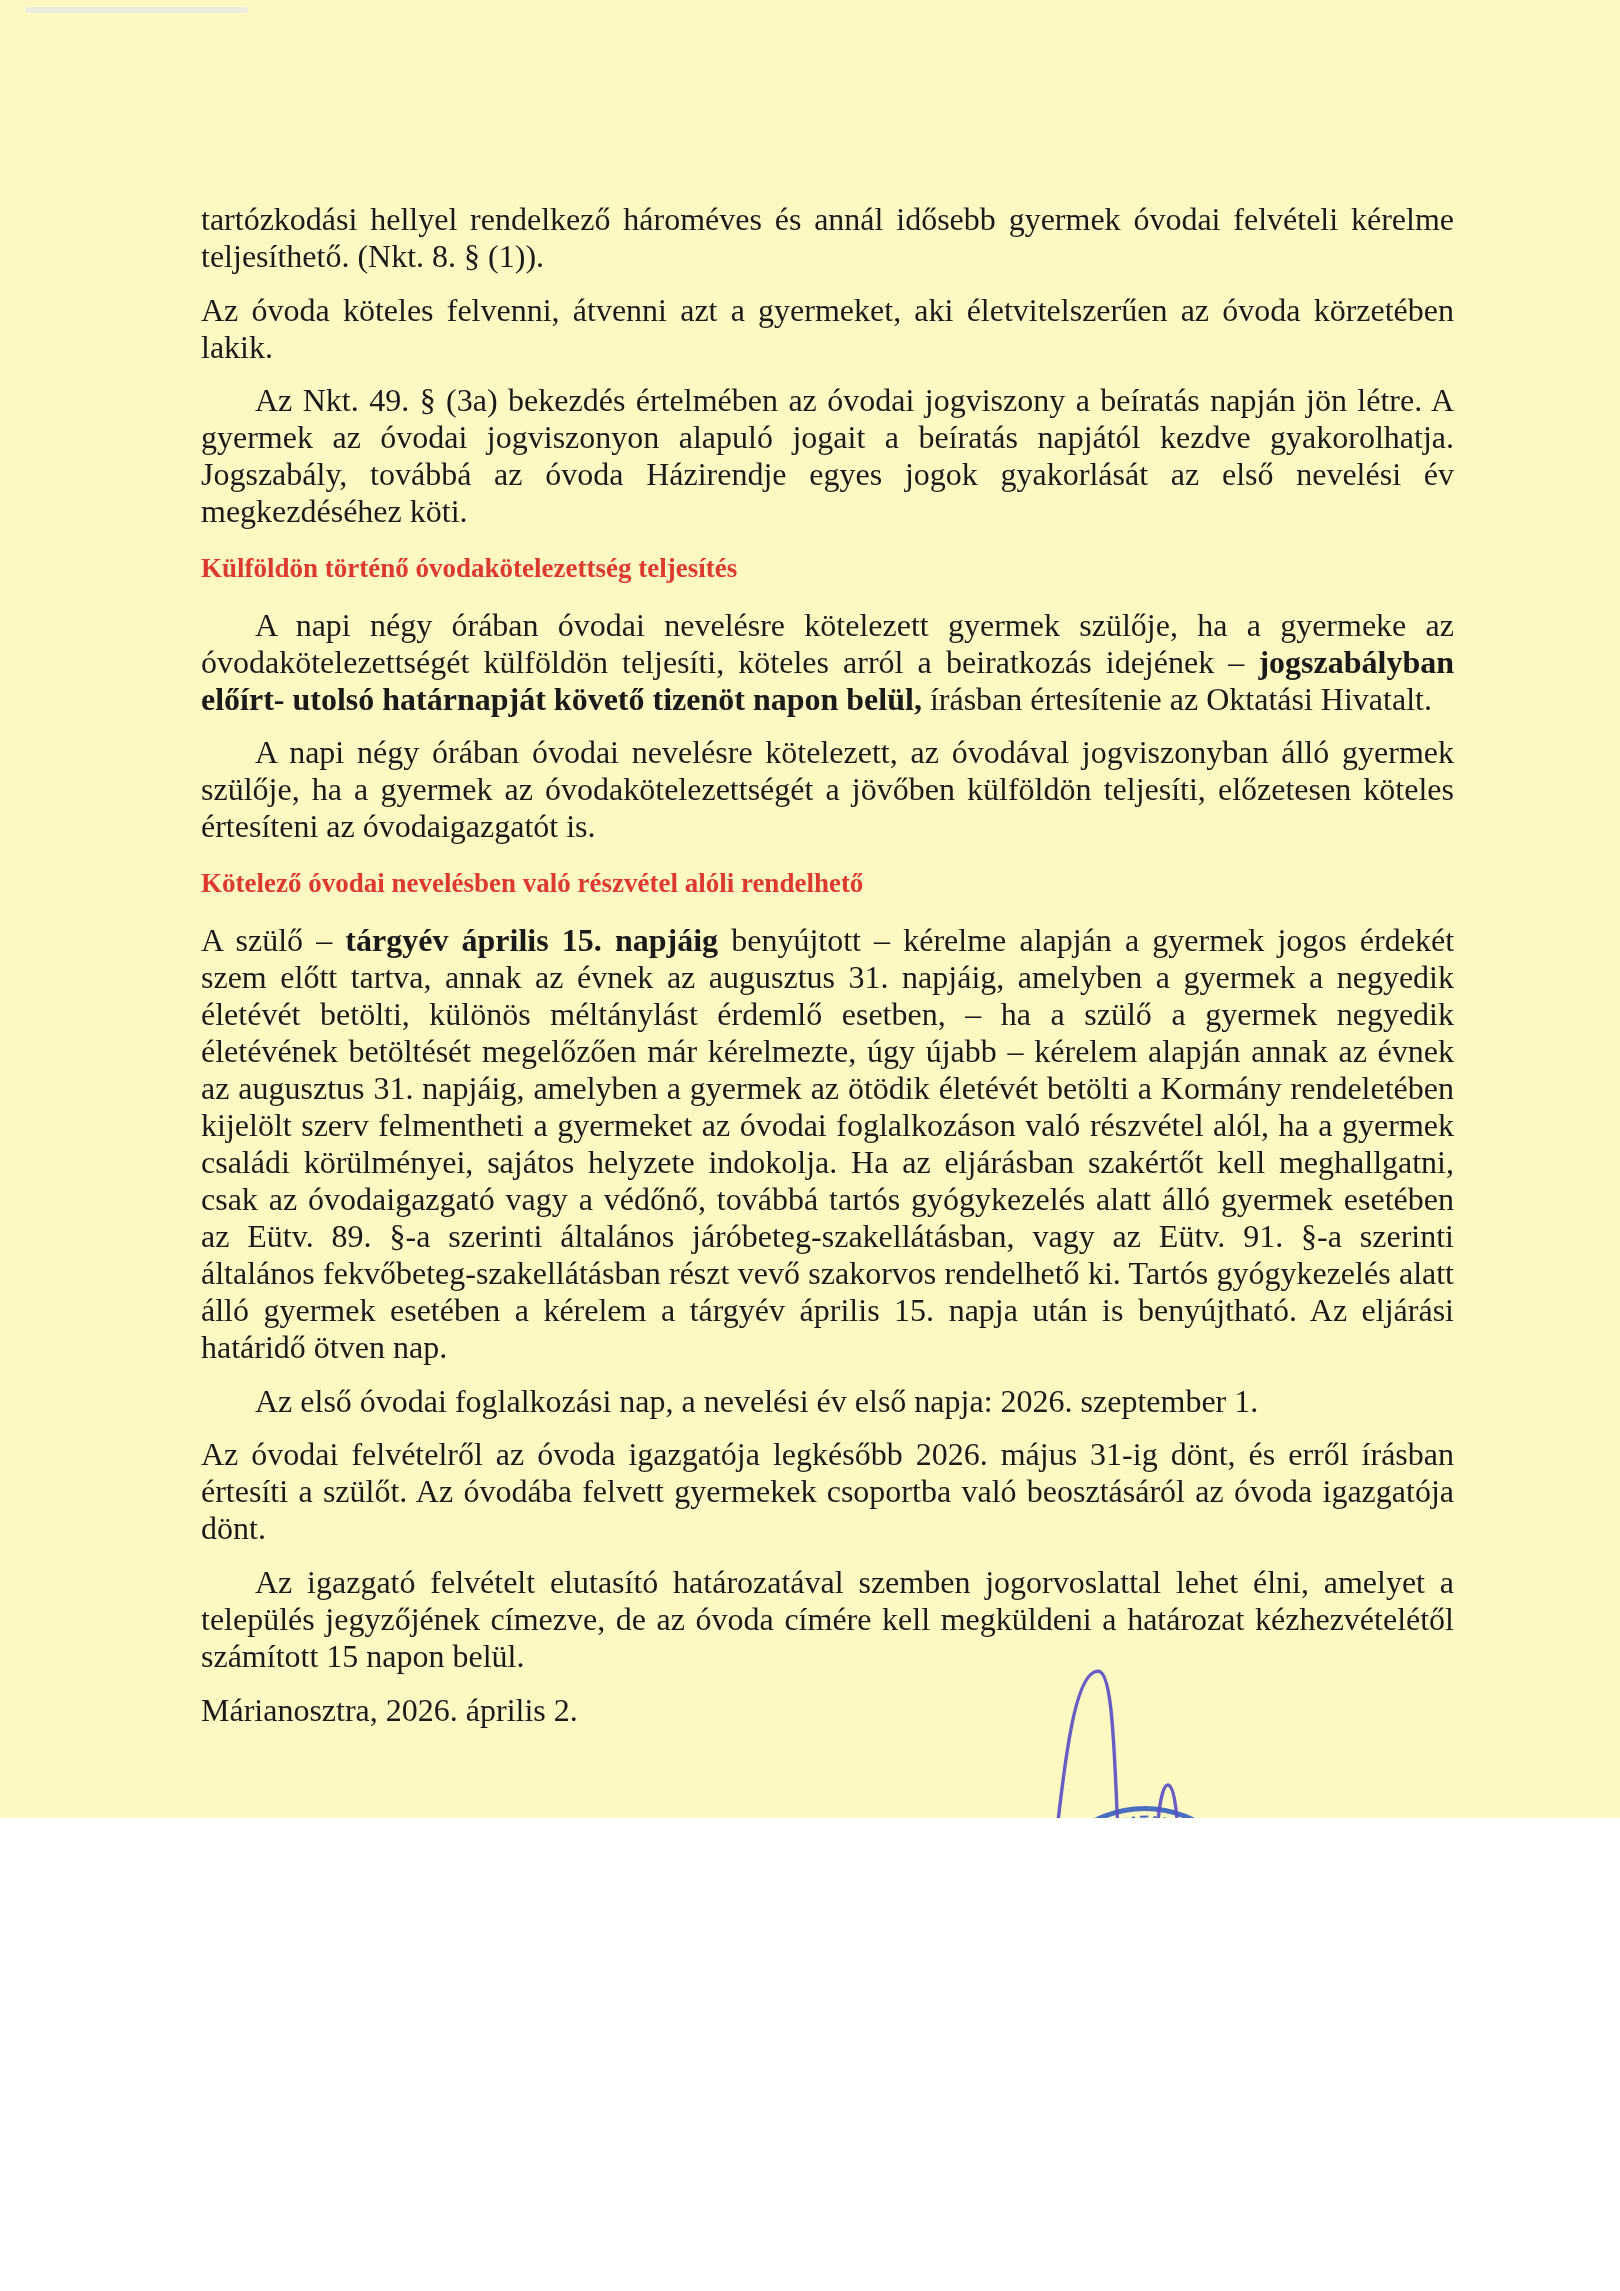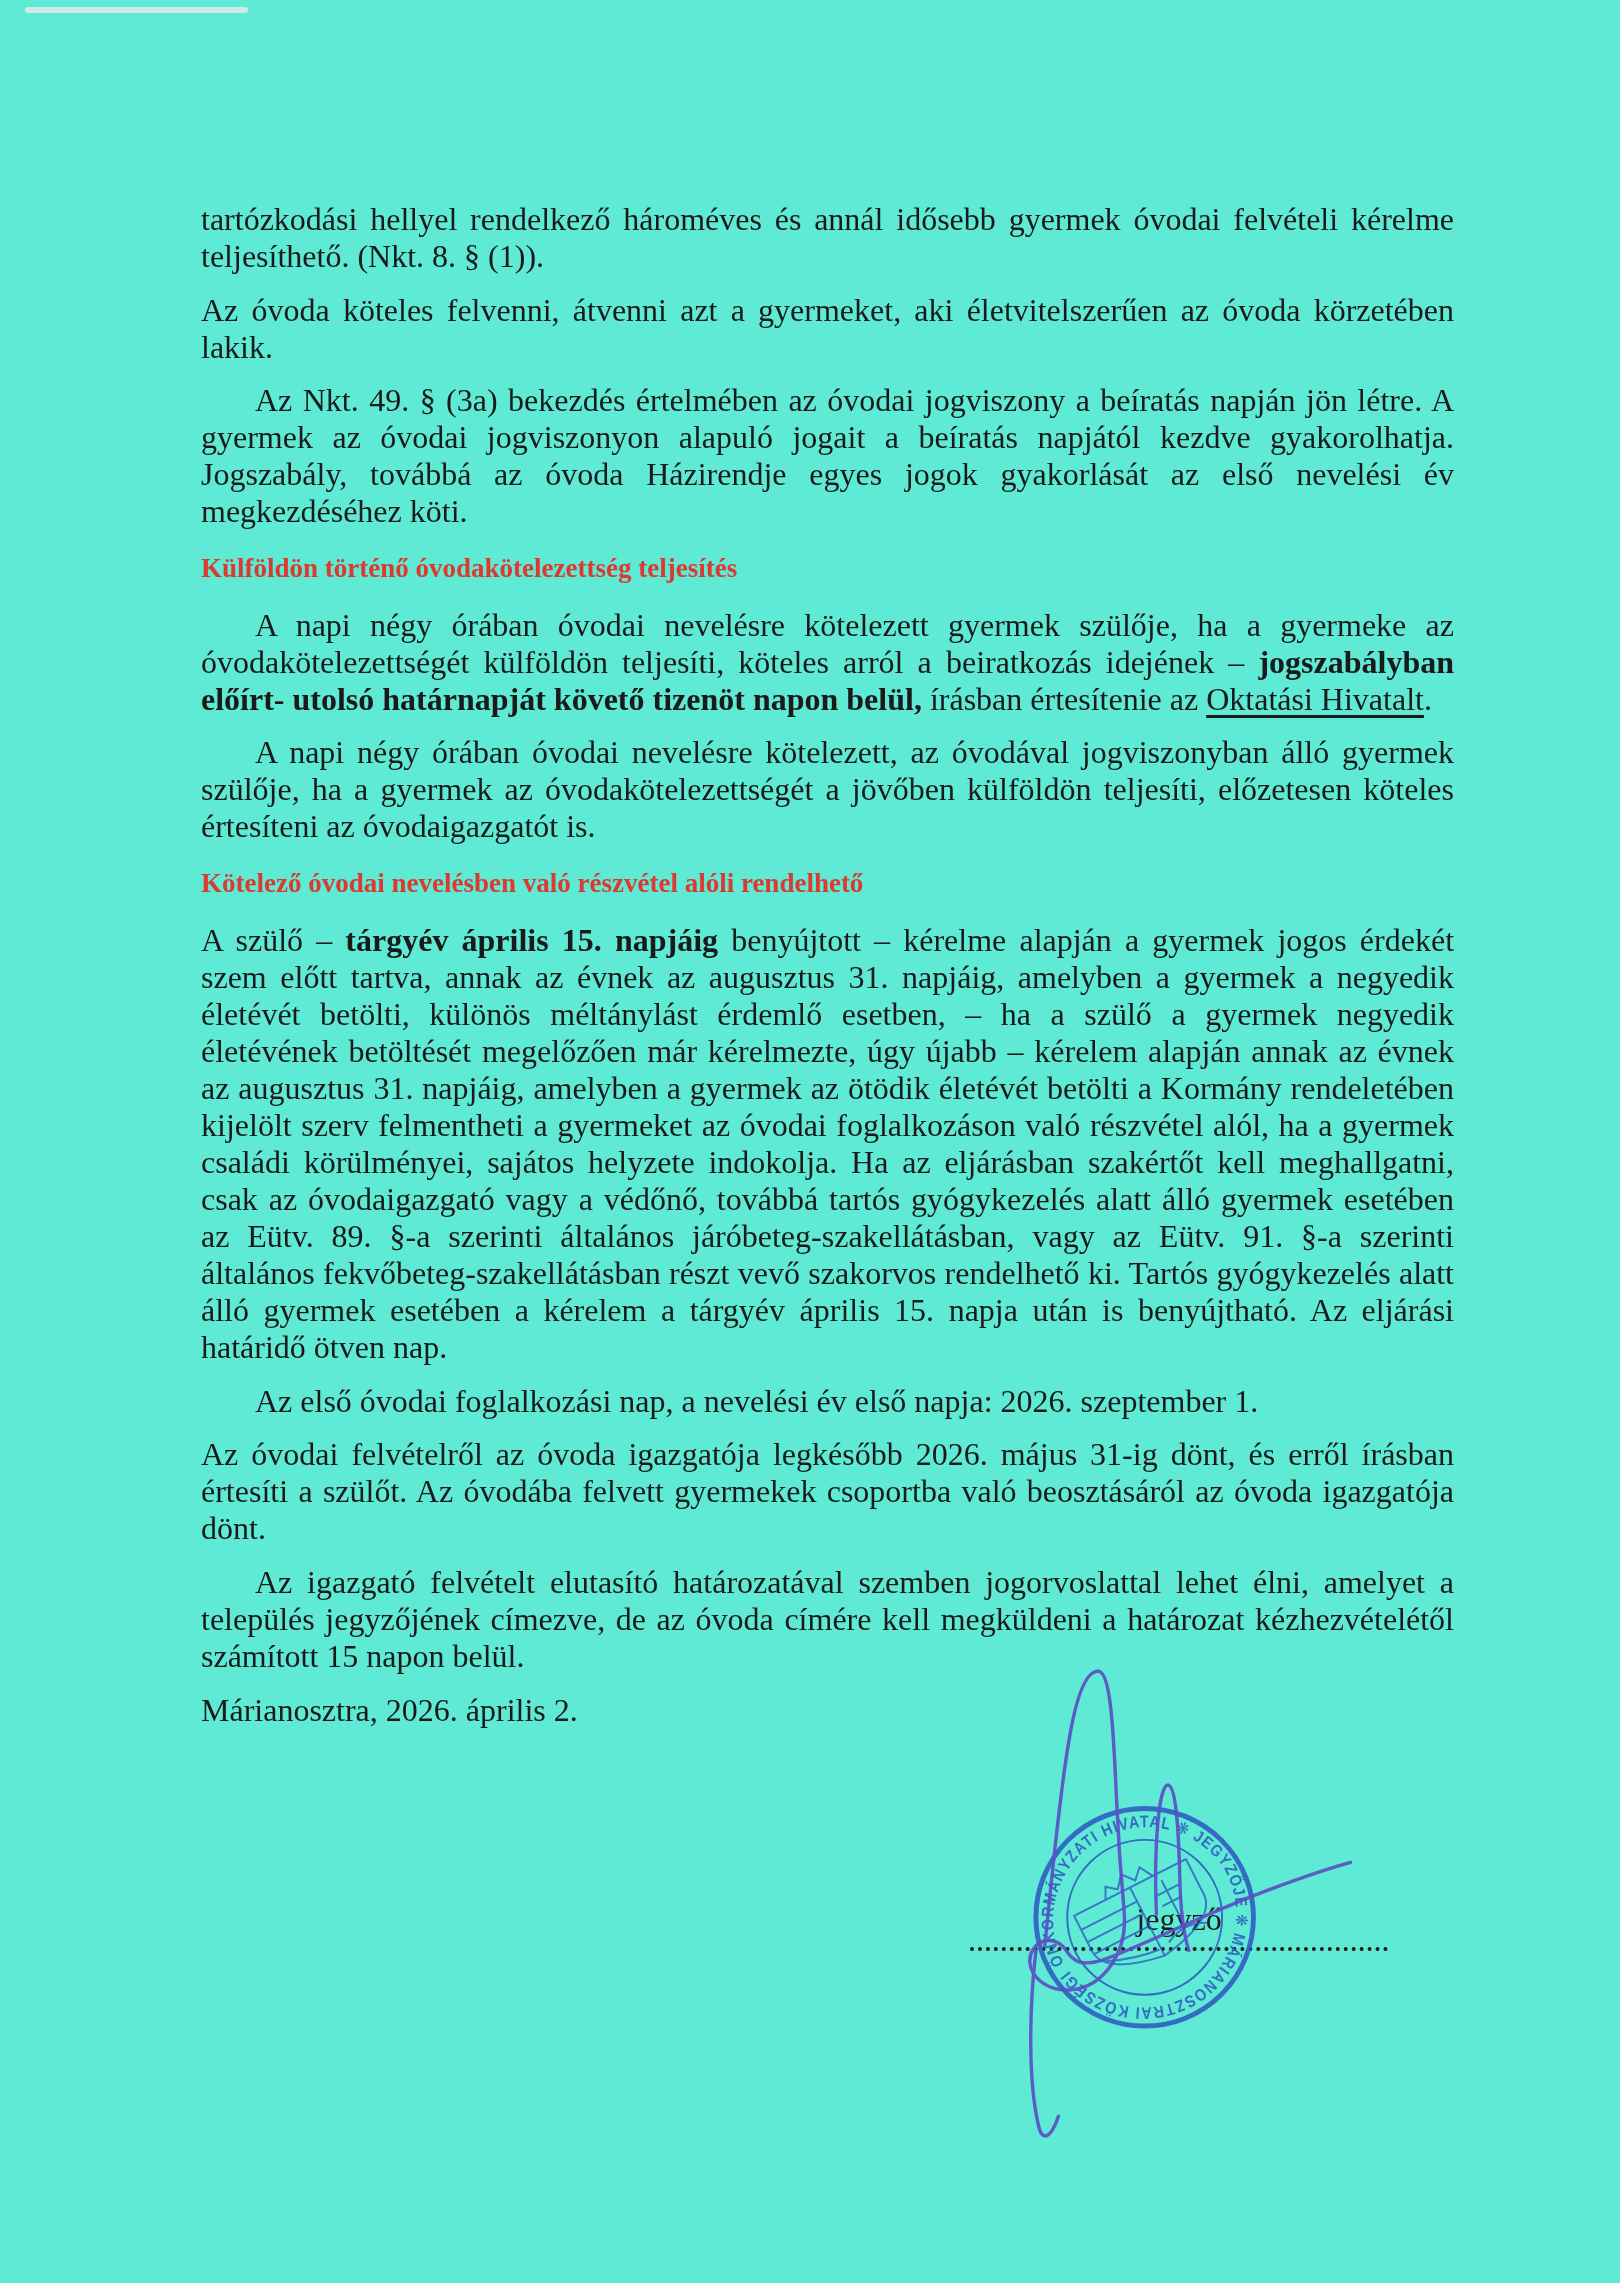--- a/index.html
+++ b/index.html
@@ -1,38 +1,38 @@
 <!DOCTYPE html>
 <html lang="hu"><head>
 <meta charset="utf-8">
 <style>
   html,body{margin:0;padding:0;background:#ffffff;}
   #page{
     position:relative;
-    width:1620px;height:2283px;
-    background:#5eead4;
+    width:1620px;height:1818px;
+    background:#fef9c3;
     overflow:hidden;
     font-family:"Liberation Serif","DejaVu Serif",serif;
     color:#1a1a1a;
   }
   #text-flow{
     position:absolute;left:201px;top:0;width:1253px;
     padding-top:201px;
   }
   .para{
     margin:0 0 16.7px 0;
     font-size:32px;line-height:37px;
     text-align:justify;
     color:#1a1a1a;
   }
   .para.indent{text-indent:54px;}
   .r{white-space:pre-wrap;}
   .r.b{font-weight:bold;}
   .r.bi{font-weight:bold;font-style:italic;}
-  .r.u{text-decoration:underline;text-underline-offset:4.9px;}
+  .r.u{text-underline-offset:4.9px;}
   .heading{
     margin:0 0 16.7px 0;
     font-size:27px;line-height:43px;font-weight:bold;
     text-align:left;text-indent:0;
   }
   .scan-streak{
     position:absolute;left:24.5px;top:6.9px;width:223px;height:5.9px;
     background:#e9e9e9;border-radius:2.9px;opacity:.8;
   }
   #closing-date{

